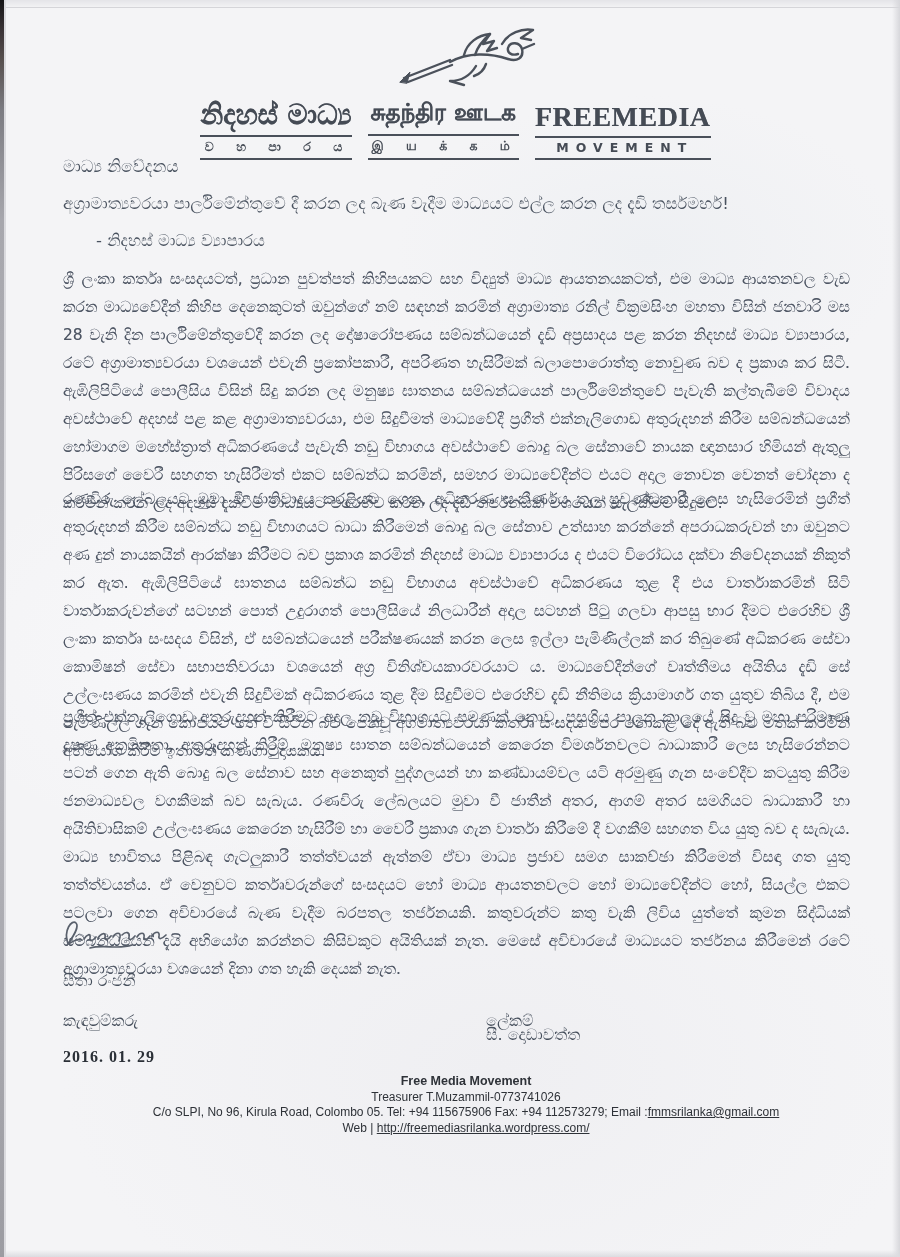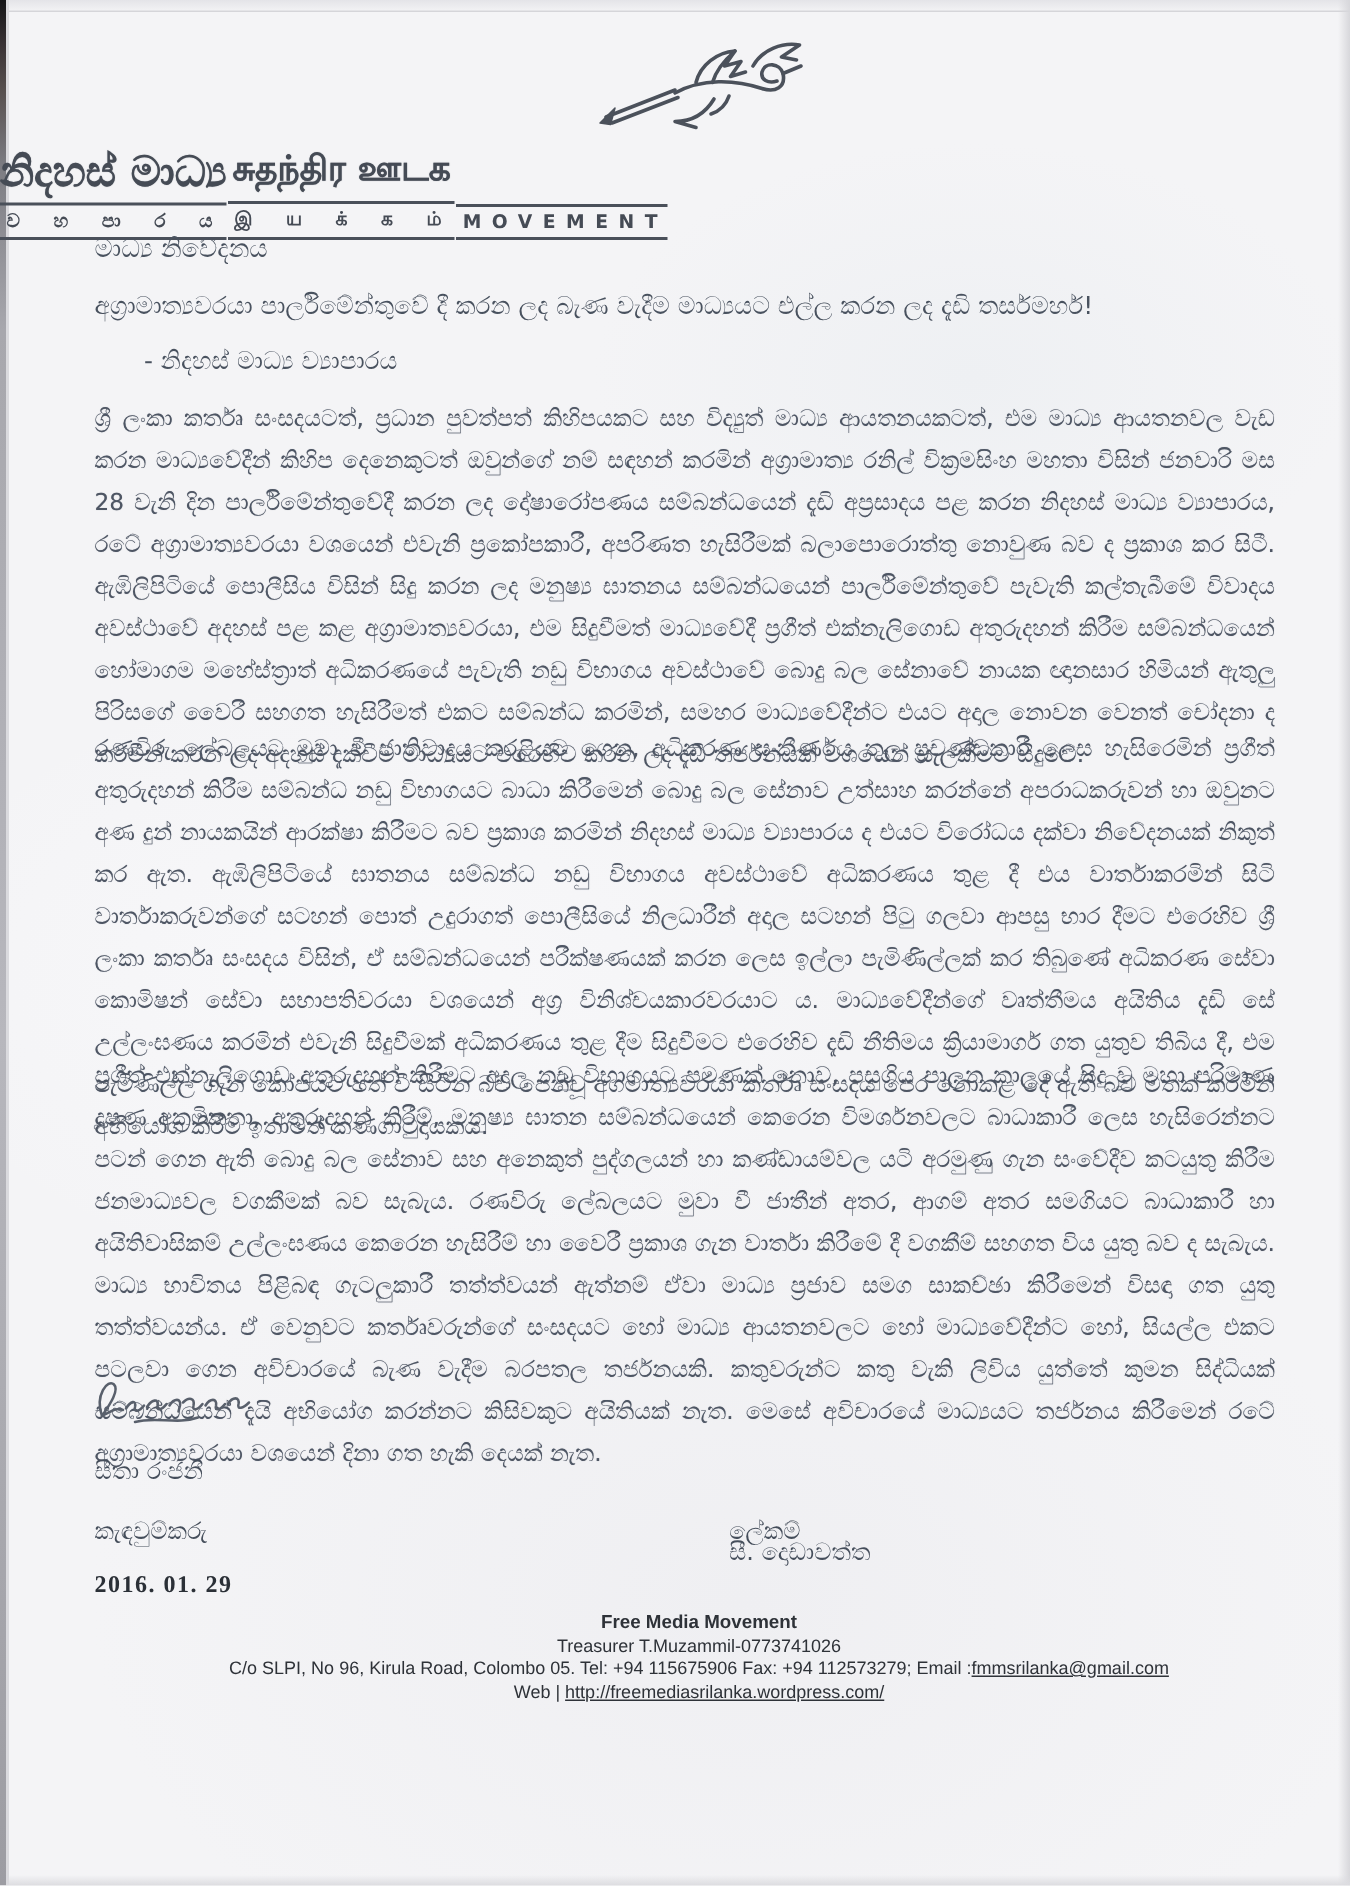--- a/index.html
+++ b/index.html
@@ -18,21 +18,21 @@
     background:linear-gradient(to bottom,#151517 0px,#3a3336 30px,#57504f 60px,#7c7c82 110px,#a7a7ad 220px,#b7b7bd 55%,#9c9ca2 100%);}
   .edge-left2{position:absolute;left:4px;top:0;bottom:0;width:2px;background:#dadade;}
   .edge-top{position:absolute;left:6px;right:0;top:7px;height:1px;background:#d5d5d9;}
   .edge-top-glow{position:absolute;left:6px;right:0;top:0;height:7px;background:linear-gradient(#e4e4e8,#f2f2f4);}
   .edge-right{position:absolute;right:0;top:0;bottom:0;width:8px;background:linear-gradient(to left,#d7d7db,rgba(215,215,219,0));}
   .edge-bottom{position:absolute;left:0;right:0;bottom:0;height:7px;background:linear-gradient(to top,#dcdce0,rgba(220,220,224,0));}
 
   
   .logo-wrap{position:absolute;top:22px;left:0;right:0;text-align:center;}
   .bird{display:block;margin:0 auto;width:190px;height:74px;margin-left:390px;}
-  .logo-row{display:flex;align-items:flex-end;gap:1px;margin-top:2px;}
+  .logo-row{display:flex;justify-content:center;align-items:flex-end;gap:16px;margin-top:2px;margin-left:11px;}
   .logo-col{display:flex;flex-direction:column;color:#454b55;}
   .logo-title{font-weight:bold;white-space:nowrap;text-shadow:0 0 .6px rgba(69,75,85,.6);}
   .logo-title.si{font-size:28px;}
   .logo-title.ta{font-size:23px;padding-bottom:2px;}
   .logo-title.en{font-family:"Liberation Serif","DejaVu Serif",serif;font-size:28px;letter-spacing:.5px;}
   .logo-rule{border-top:2px solid #4a505a;margin:3px 0 2px 0;}
   .logo-sub{font-size:12.5px;font-weight:bold;letter-spacing:9px;white-space:nowrap;text-indent:4px;}
   .logo-sub.en{letter-spacing:7px;font-size:12.5px;}
   .logo-rule.bottom{margin-top:3px;}
 
@@ -94,20 +94,21 @@
         <span class="logo-sub">ව හ පා ර ය</span>
         <span class="logo-rule bottom"></span>
       </div>
       <div class="logo-col">
         <span class="logo-title ta">சுதந்திர ஊடக</span>
         <span class="logo-rule"></span>
         <span class="logo-sub">இ ய க் க ம்</span>
         <span class="logo-rule bottom"></span>
       </div>
       <div class="logo-col">
+        <span class="logo-title en">FREEMEDIA</span>
         <span class="logo-rule"></span>
         <span class="logo-sub en">MOVEMENT</span>
         <span class="logo-rule bottom"></span>
       </div>
     </div>
   </div>
 
   <div class="abs kicker">මාධ්‍ය නිවේදනය</div>
   <div class="abs headline">අග්‍රාමාත්‍යවරයා පාර්ලිමේන්තුවේ දී කරන ලද බැණ වැදීම මාධ්‍යයට එල්ල කරන ලද දැඩි තර්සමහර්!</div>
   <div class="abs byline">-    නිදහස් මාධ්‍ය ව්‍යාපාරය</div>

